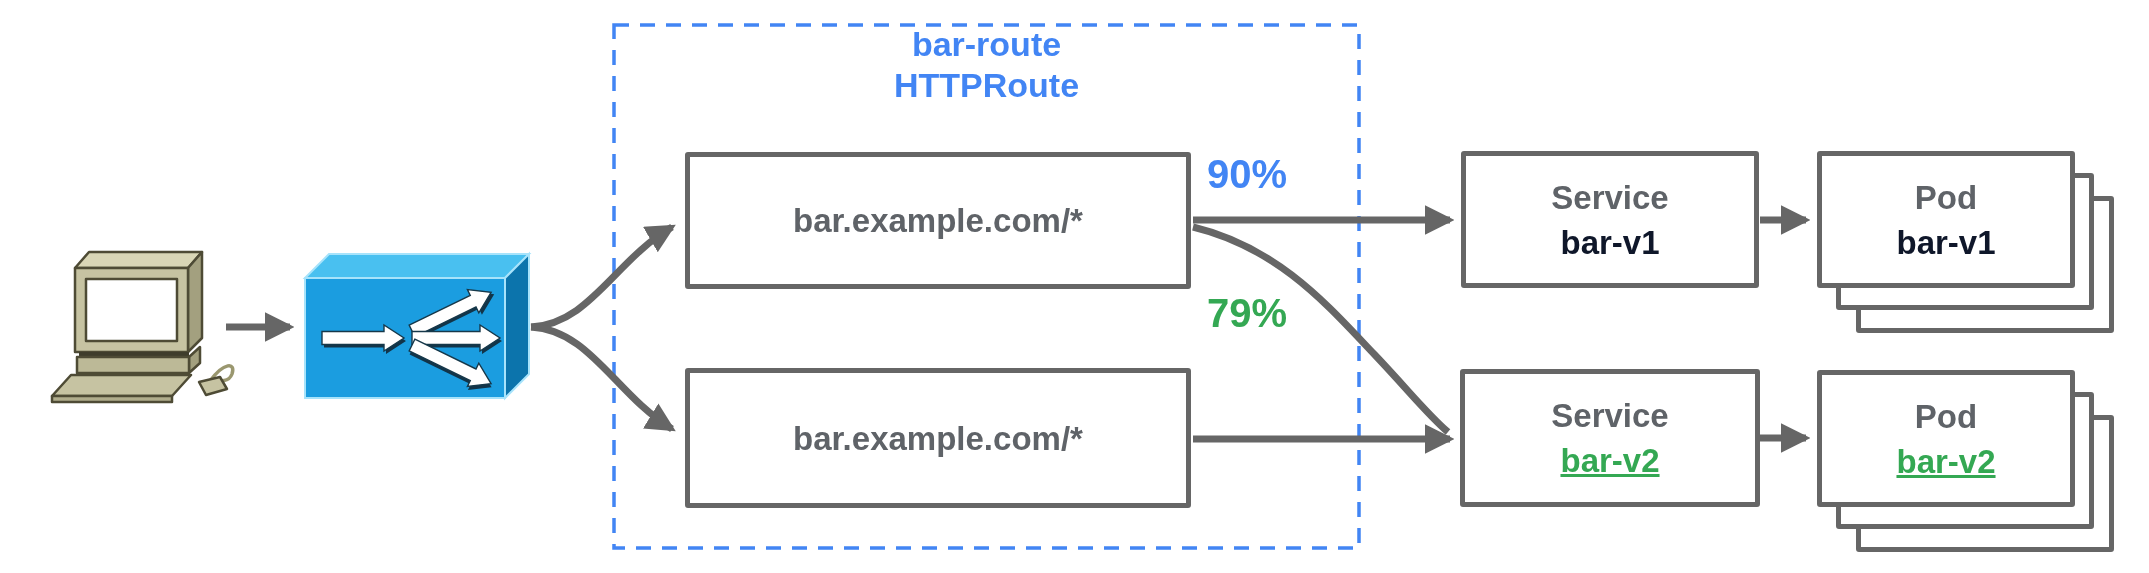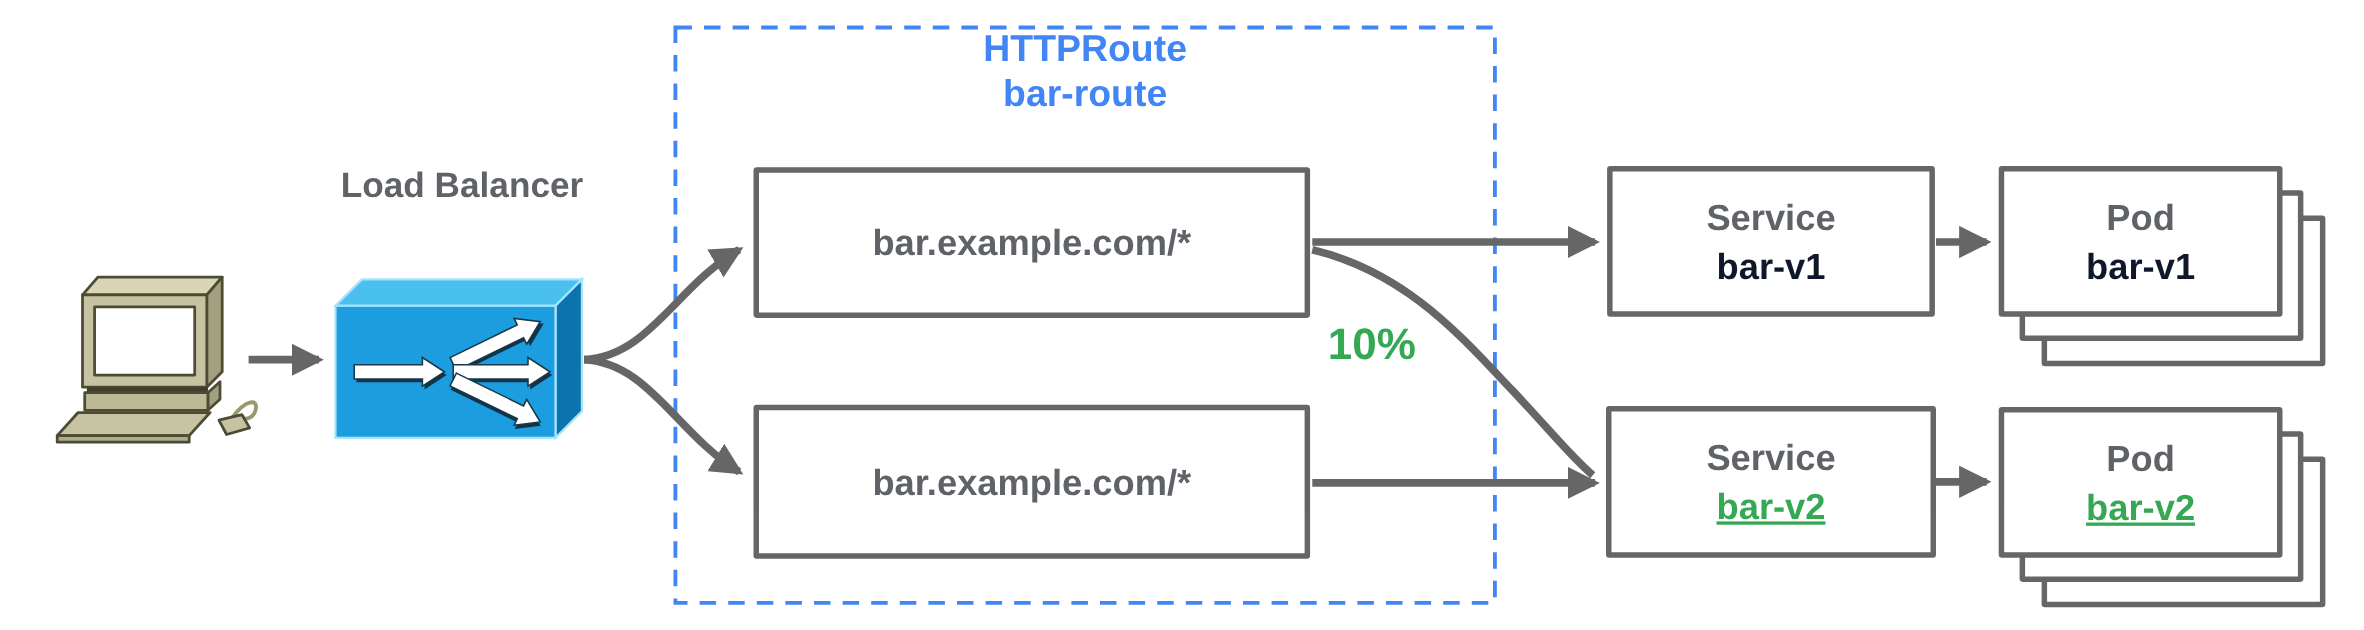--- a/index.html
+++ b/index.html
@@ -104,35 +104,35 @@
       <path d="M531 327 C 590 324 615 260 672 227" marker-end="url(#ah)"></path>
       <path d="M531 327 C 590 330 615 394 672 429" marker-end="url(#ah)"></path>
       <path d="M1193 220 H 1450" marker-end="url(#ah)"></path>
       <path d="M1193 227 C 1280 248 1330 308 1375 355 C 1410 392 1428 415 1448 432"></path>
       <path d="M1193 439 H 1450" marker-end="url(#ah)"></path>
       <path d="M1760 220 H 1806" marker-end="url(#ah)"></path>
       <path d="M1760 438 H 1806" marker-end="url(#ah)"></path>
     </g>
   </svg>
 
-  <div class="lb-label">Load Balancer</div>
 
   <div class="httproute-title">
+    <div>bar-route</div>
     <div>HTTPRoute</div>
-    <div>bar-route</div>
   </div>
 
   <div class="box route-box-1">
     <div>bar.example.com/*</div>
   </div>
   <div class="box route-box-2">
     <div>bar.example.com/*</div>
   </div>
 
-  <div class="weight weight-10">10%</div>
+  <div class="weight weight-90">90%</div>
+  <div class="weight weight-10">79%</div>
 
   <div class="box service-box-1">
     <div>Service</div>
     <div class="accent-blue">bar-v1</div>
   </div>
   <div class="box service-box-2">
     <div>Service</div>
     <div class="accent-green">bar-v2</div>
   </div>
 

